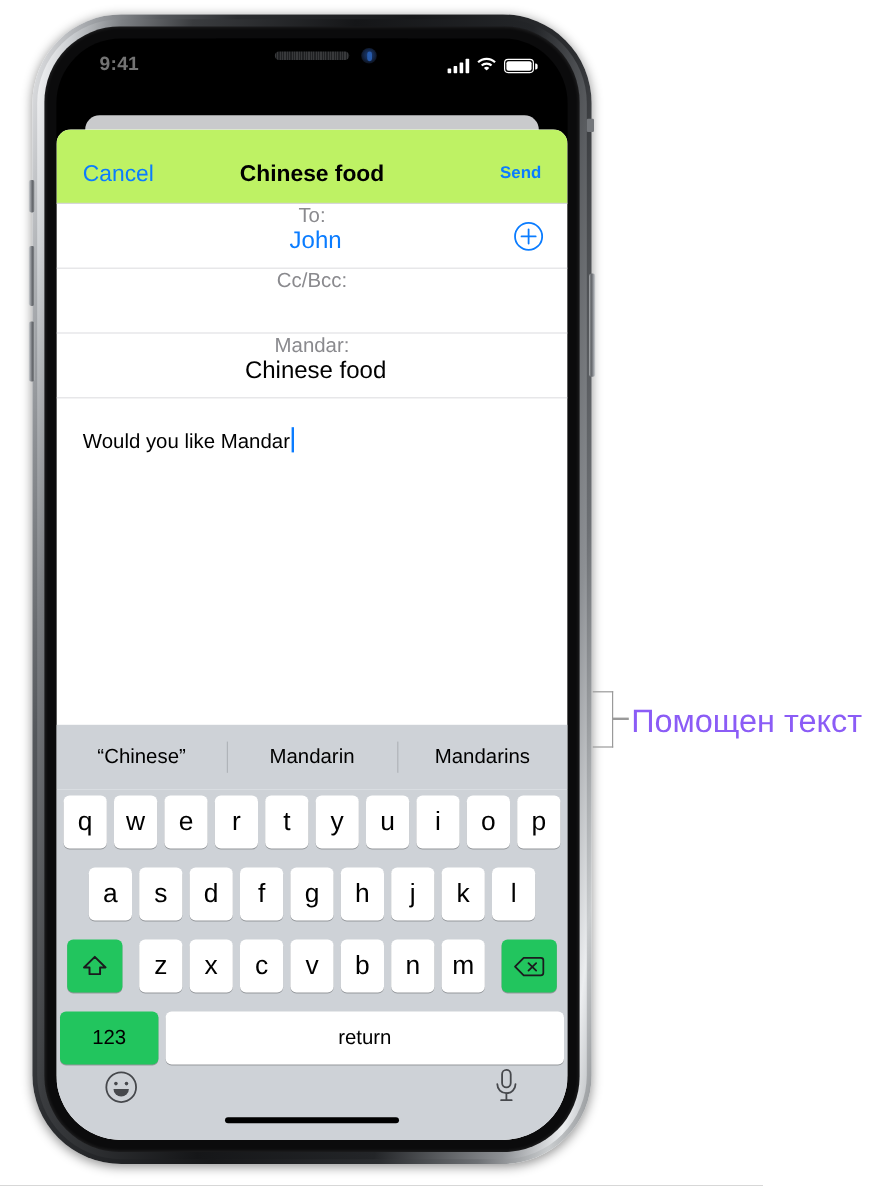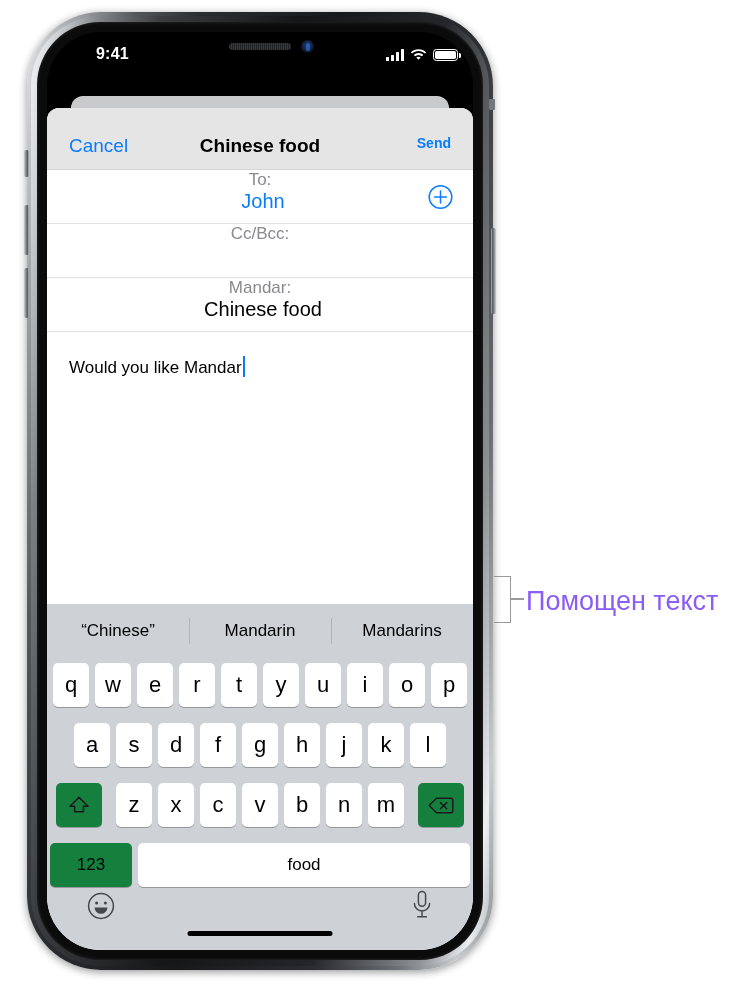--- a/index.html
+++ b/index.html
@@ -56,21 +56,21 @@
   }
   .speaker { position: absolute; left: 50%; transform: translateX(-50%); top: 11px;
     width: 62px; height: 7px; border-radius: 4px;
     background: repeating-linear-gradient(90deg,#38393b 0 1px,#202123 1px 2px); }
   .camera { position: absolute; right: 26px; top: 8px; width: 13px; height: 13px; border-radius: 50%;
     background: radial-gradient(circle at 50% 45%, #1b3f78 0%, #14284d 42%, #0c0f16 78%); }
   .camera::after { content:""; position:absolute; left:4.5px; top:2.5px; width:4px; height:8px;
     border-radius:2px; background:#2a62b8; opacity:.85; }
 
   
-  .statusbar { position: absolute; left: 13px; top: 0; width: 100%; height: 47px; z-index: 10; color: #ffffff; }
+  .statusbar { position: absolute; left: 0; top: 0; width: 100%; height: 47px; z-index: 10; color: #737373; }
   .clock { position: absolute; left: 36px; top: 13px; font-size: 16px; font-weight: bold; letter-spacing: .2px; }
   .status-right { position: absolute; right: 28px; top: 14px; display: flex; align-items: center; gap: 6px; }
   .bars { display: flex; align-items: flex-end; gap: 2px; height: 12px; }
   .bars i { display: block; width: 3px; background: #fff; border-radius: .6px; }
   .bars i:nth-child(1){height:4px}.bars i:nth-child(2){height:6.5px}
   .bars i:nth-child(3){height:9px}.bars i:nth-child(4){height:12px}
   .battery { width: 25px; height: 12px; border: 1.6px solid #fff; border-radius: 3.4px; position: relative; }
   .battery::after { content:""; position:absolute; right:-4px; top:3.4px; width:2px; height:5px;
     background:#fff; border-radius:0 1.5px 1.5px 0; }
   .battery i { position:absolute; left:1.4px; top:1.4px; bottom:1.4px; right:1.4px; background:#fff; border-radius:1.8px; }
@@ -78,21 +78,21 @@
   
   .back-card { position: absolute; left: 24px; right: 24px; top: 64px; height: 40px;
     background: #c9cacc; border-radius: 12px 12px 0 0; }
 
   
   .sheet { position: absolute; left: 0; right: 0; top: 76px; bottom: 0; background: #fff;
     border-radius: 12px 12px 0 0; overflow: hidden; }
   .grabber { position: absolute; left: 50%; transform: translateX(-50%); top: 7px;
     width: 38px; height: 5px; border-radius: 3px; background: #c9cacb; }
 
-  .navbar { position: relative; height: 62px; background: #e5e5e5;
+  .navbar { position: relative; height: 62px; background: #bef264;
     border-bottom: 1px solid #d6d6d8; }
   .nav-cancel { position: absolute; left: 22px; top: 27px; font-size: 19px; color: #0a7cff; cursor: pointer; }
   .nav-title { position: absolute; left: 50%; transform: translateX(-50%); top: 27px;
     font-size: 19px; font-weight: bold; color: #000; white-space: nowrap; }
   .nav-send { position: absolute; right: 22px; top: 27px; font-size: 14px; color: #0a7cff; font-weight: bold; cursor: pointer; }
 
   .field { position: relative; height: 54px; border-bottom: 1px solid #e2e2e4;
     display: flex; align-items: center; padding: 0 22px; flex-direction: column; }
   .field .lab { font-size: 17px; color: #8a8a8e; }
   .field .val { font-size: 20px; color: #000; margin-left: 6px; }
@@ -120,21 +120,21 @@
   .krow.r2 { height: 54px; padding: 0 3px; margin-top: 6px; }
   .krow.r3 { height: 54px; padding: 0 3px; margin-top: 6px; }
   .krow.r4 { height: 54px; padding: 0 3px; margin-top: 6px; }
   .key { background: #fff; border-radius: 5px; height: 44px; display: flex;
     align-items: center; justify-content: center; font-size: 22px; color: #000;
     box-shadow: 0 1px 0 rgba(0,0,0,0.28); cursor: pointer; }
   .krow.r1 .key { width: 36px; }
   .krow.r2 .key { width: 36px; }
   .krow.r2 { padding-left: 22px; padding-right: 22px; }
   .krow.r3 .key.letter { width: 36px; }
-  .key.fn { background: #15803d; box-shadow: 0 1px 0 rgba(0,0,0,0.28); }
+  .key.fn { background: #22c55e; box-shadow: 0 1px 0 rgba(0,0,0,0.28); }
   .key.shift, .key.del { width: 46px; }
   .key.shift { margin-right: 8px; }
   .key.del { margin-left: 8px; }
   .key.num { width: 82px; font-size: 17px; }
   .key.space { flex: 1; font-size: 17px; background: #fff; }
   .key.ret { width: 96px; font-size: 17px; }
   .key svg { display: block; }
 
   .kbbottom { position: absolute; left: 0; right: 0; bottom: 0; height: 74px; }
   .emoji-btn { position: absolute; left: 40px; top: 16px; width: 28px; height: 28px; cursor: pointer; }
@@ -272,21 +272,21 @@
             <div class="key fn del">
               <svg width="26" height="19" viewBox="0 0 26 19">
                 <path d="M8.4 2.2h14.3c1.2 0 2.1.9 2.1 2.1v10.4c0 1.2-.9 2.1-2.1 2.1H8.4L1.2 9.5z" fill="none" stroke="#1b1b1e" stroke-width="1.5" stroke-linejoin="round"></path>
                 <path d="M12.4 6.6l6.4 6.2M18.8 6.6l-6.4 6.2" stroke="#1b1b1e" stroke-width="1.5" stroke-linecap="round"></path>
               </svg>
             </div>
           </div>
 
           <div class="krow r4">
             <div class="key fn num">123</div>
-            <div class="key space">food</div>
+            <div class="key space">return</div>
           </div>
 
           <div class="kbbottom">
             <span class="emoji-btn">
               <svg width="28" height="28" viewBox="0 0 28 28">
                 <circle cx="14" cy="14" r="12.4" fill="none" stroke="#46484c" stroke-width="1.5"></circle>
                 <circle cx="9.6" cy="11" r="1.5" fill="#46484c"></circle>
                 <circle cx="18.4" cy="11" r="1.5" fill="#46484c"></circle>
                 <path d="M7.6 15.4h12.8a6.4 6.4 0 0 1-12.8 0z" fill="#46484c"></path>
               </svg>

